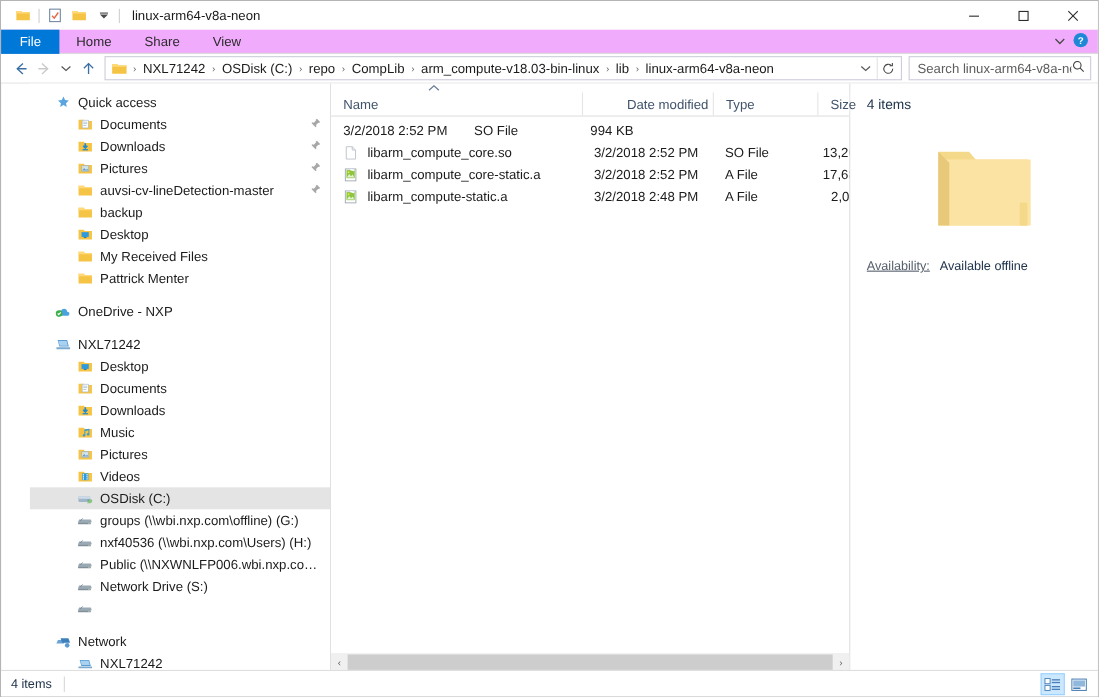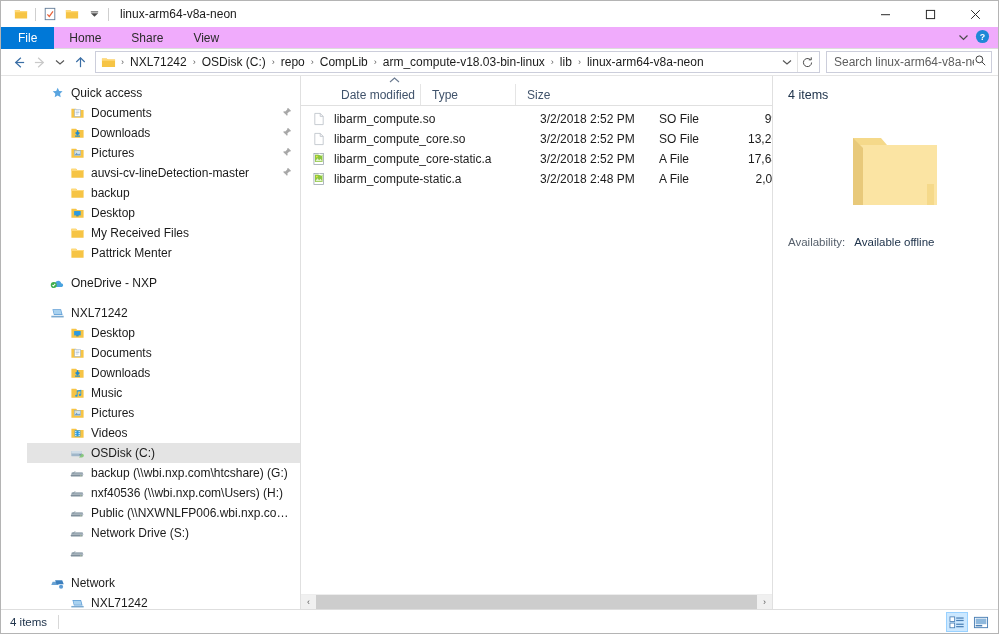--- a/index.html
+++ b/index.html
@@ -319,21 +319,21 @@
   .det-count { font-size: 12.5px; color: #20344c; }
   .det-thumb {
     width: 100%;
     height: 108px;
     display: flex;
     align-items: center;
     justify-content: center;
     margin-top: 16px;
   }
   .det-props { margin-top: 10px; display: flex; font-size: 11.5px; }
-  .det-key { color: #555f6b; margin-right: 9px; }
+  .det-key { color: #555f6b; margin-right: 9px; text-decoration: underline; }
   .det-val { color: #20344c; text-align: right; }
 
   
   .statusbar {
     height: 24px;
     flex: 0 0 24px;
     border-top: 1px solid #dedede;
     background: #ffffff;
     display: flex;
     align-items: center;
@@ -729,21 +729,21 @@
 
       <div class="nav-row indent-1">
         <span class="nav-ico">
           <svg width="15" height="15" viewBox="0 0 16 16">
               <path d="M2 6.6h11.4l1 2.8H1z" fill="#9aa9b3"></path>
               <rect x="1" y="9.4" width="12.4" height="1.9" rx=".5" fill="#7f8f9b"></rect>
               <circle cx="11.6" cy="10.4" r=".6" fill="#cfe3a0"></circle>
               <path d="M3 8.2l2.5-2.6" stroke="#6f8390" stroke-width=".8" fill="none"></path>
             </svg>
         </span>
-        <span class="nav-label">backup (\\wbi.nxp.com\htcshare) (G:)</span>
+        <span class="nav-label">groups (\\wbi.nxp.com\offline) (G:)</span>
       </div>
 
       <div class="nav-row indent-1">
         <span class="nav-ico">
           <svg width="15" height="15" viewBox="0 0 16 16">
               <path d="M2 6.6h11.4l1 2.8H1z" fill="#9aa9b3"></path>
               <rect x="1" y="9.4" width="12.4" height="1.9" rx=".5" fill="#7f8f9b"></rect>
               <circle cx="11.6" cy="10.4" r=".6" fill="#cfe3a0"></circle>
               <path d="M3 8.2l2.5-2.6" stroke="#6f8390" stroke-width=".8" fill="none"></path>
             </svg>
@@ -812,37 +812,29 @@
     </div>
 
     <div class="listpane">
       <div class="sortcaret">
         <svg width="11" height="6" viewBox="0 0 11 6">
             <path d="M1 5L5.5 1 10 5" fill="none" stroke="#6a7a90" stroke-width="1.1"></path>
           </svg>
       </div>
 
       <div class="colheader">
+        <div class="col c-name">Name</div>
         <div class="col c-date">Date modified</div>
         <div class="col c-type">Type</div>
         <div class="col c-size">Size</div>
       </div>
 
       <div class="rows">
 
         <div class="row">
-          <div class="cell c-name">
-            <span class="file-ico">
-              <svg width="14" height="14" viewBox="0 0 16 16">
-                  <path d="M3.2 1.6h6.2l3.4 3.4v9.4H3.2z" fill="#ffffff" stroke="#b8bec6" stroke-width=".9"></path>
-                  <path d="M9.4 1.6v3.4h3.4" fill="none" stroke="#b8bec6" stroke-width=".9"></path>
-                </svg>
-            </span>
-            <span>libarm_compute.so</span>
-          </div>
           <div class="cell c-date">3/2/2018 2:52 PM</div>
           <div class="cell c-type">SO File</div>
           <div class="cell c-size">994 KB</div>
         </div>
 
         <div class="row">
           <div class="cell c-name">
             <span class="file-ico">
               <svg width="14" height="14" viewBox="0 0 16 16">
                   <path d="M3.2 1.6h6.2l3.4 3.4v9.4H3.2z" fill="#ffffff" stroke="#b8bec6" stroke-width=".9"></path>

